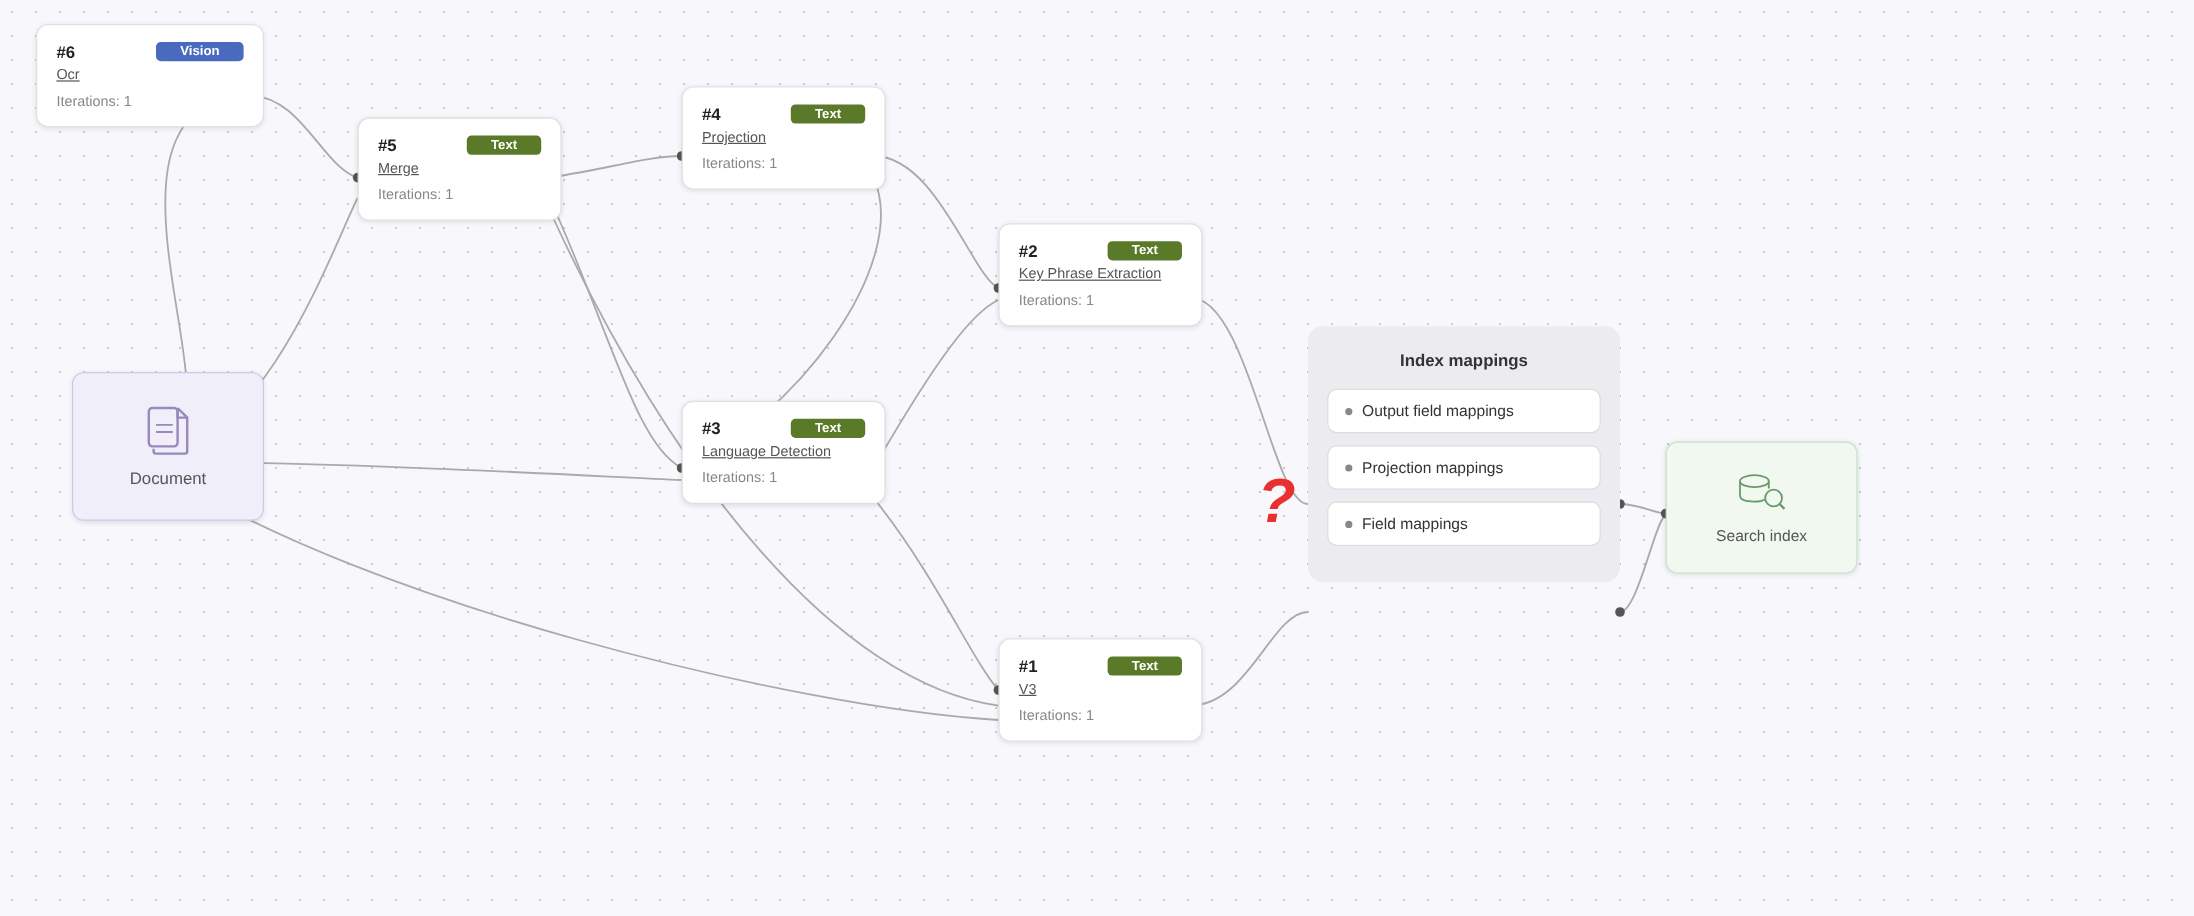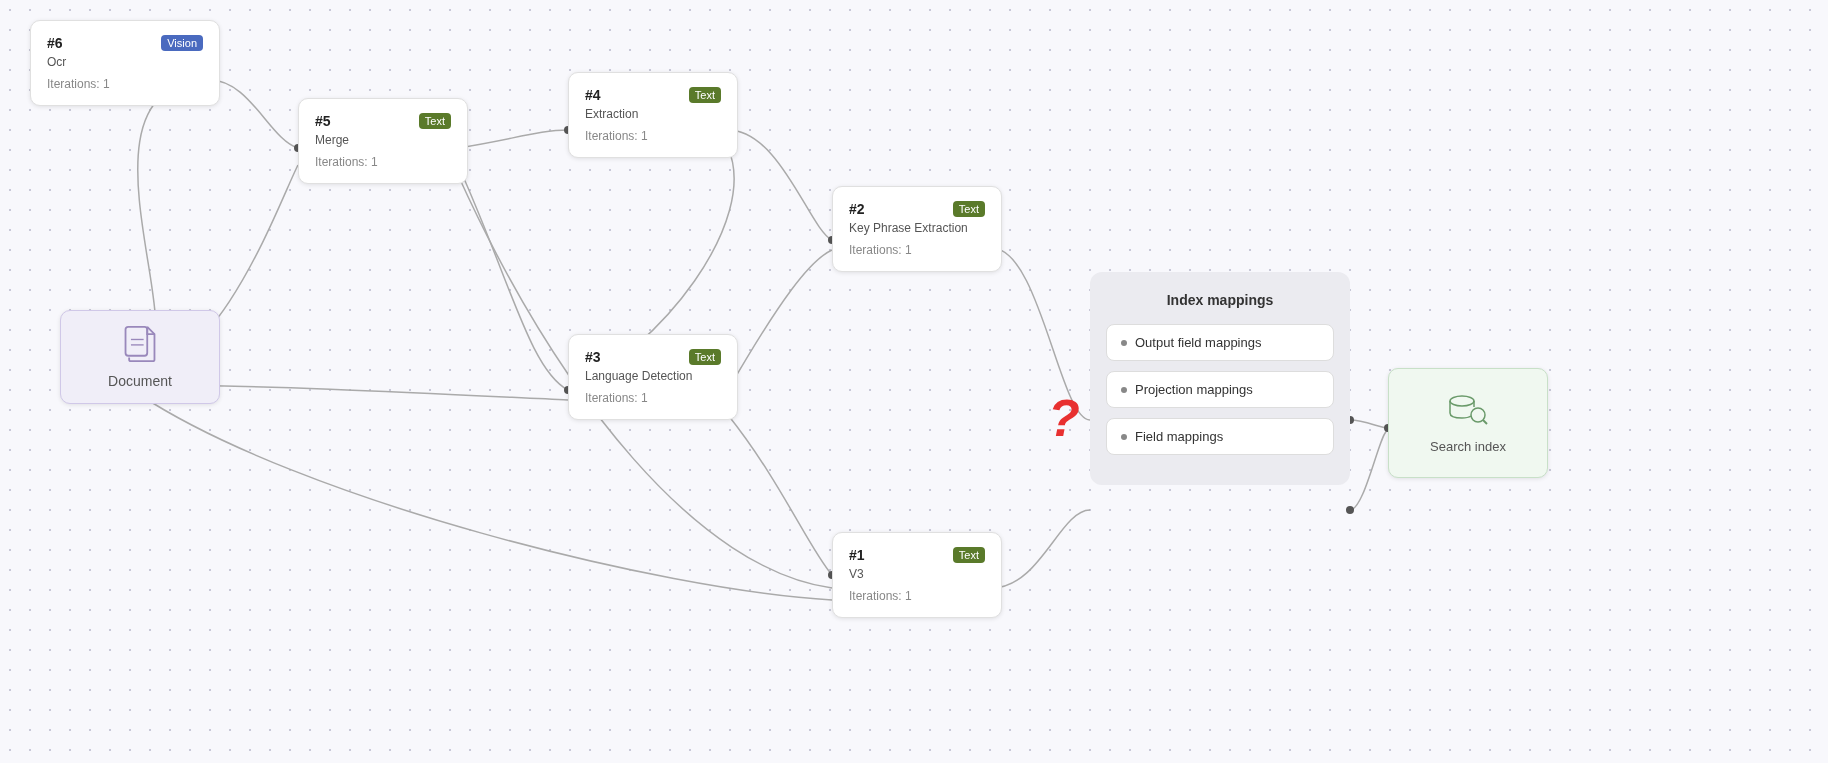--- a/index.html
+++ b/index.html
@@ -21,21 +21,21 @@
       padding: 14px 16px;
       box-shadow: 0 1px 4px rgba(0,0,0,0.1);
       border: 1px solid #e0e0e0;
       min-width: 160px;
     }
 
     .node-card.document-node {
       background: #f0eef8;
       border: 1px solid #d0c8e8;
       width: 160px;
-      height: 94px;
+      height: 124px;
       display: flex;
       flex-direction: column;
       align-items: center;
       justify-content: center;
       gap: 10px;
     }
 
     .node-card.search-node {
       background: #f0f8f0;
       border: 1px solid #c8e0c8;
@@ -56,33 +56,34 @@
     }
 
     .node-number {
       font-weight: 700;
       font-size: 14px;
       color: #222;
     }
 
     .badge {
       font-size: 11px;
-      font-weight: 400;
-      padding: 2px 6px;
+      font-weight: 700;
+      padding: 2px 20px;
       border-radius: 4px;
       color: #fff;
     }
 
     .badge-text { background: #5a7a2a; }
     .badge-vision { background: #4a6abf; }
 
     .node-title {
       font-size: 12px;
       color: #555;
       margin-bottom: 8px;
+      text-decoration: underline;
     }
 
     .node-iterations {
       font-size: 12px;
       color: #888;
     }
 
     .index-mappings-box {
       position: absolute;
       background: #ebebf0;
@@ -206,21 +207,21 @@
   </div>
   <div class="node-title">Merge</div>
   <div class="node-iterations">Iterations: 1</div>
 </div>
 
 <div class="node-card" style="left:568px; top:72px; width:170px;">
   <div class="node-header">
     <span class="node-number">#4</span>
     <span class="badge badge-text">Text</span>
   </div>
-  <div class="node-title">Extraction</div>
+  <div class="node-title">Projection</div>
   <div class="node-iterations">Iterations: 1</div>
 </div>
 
 <div class="node-card" style="left:832px; top:186px; width:170px;">
   <div class="node-header">
     <span class="node-number">#2</span>
     <span class="badge badge-text">Text</span>
   </div>
   <div class="node-title">Key Phrase Extraction</div>
   <div class="node-iterations">Iterations: 1</div>

